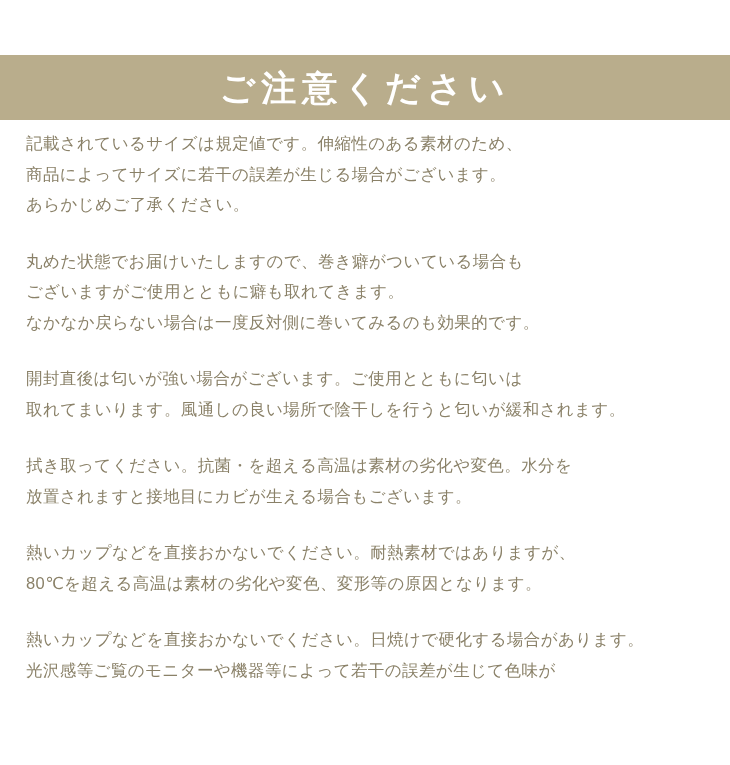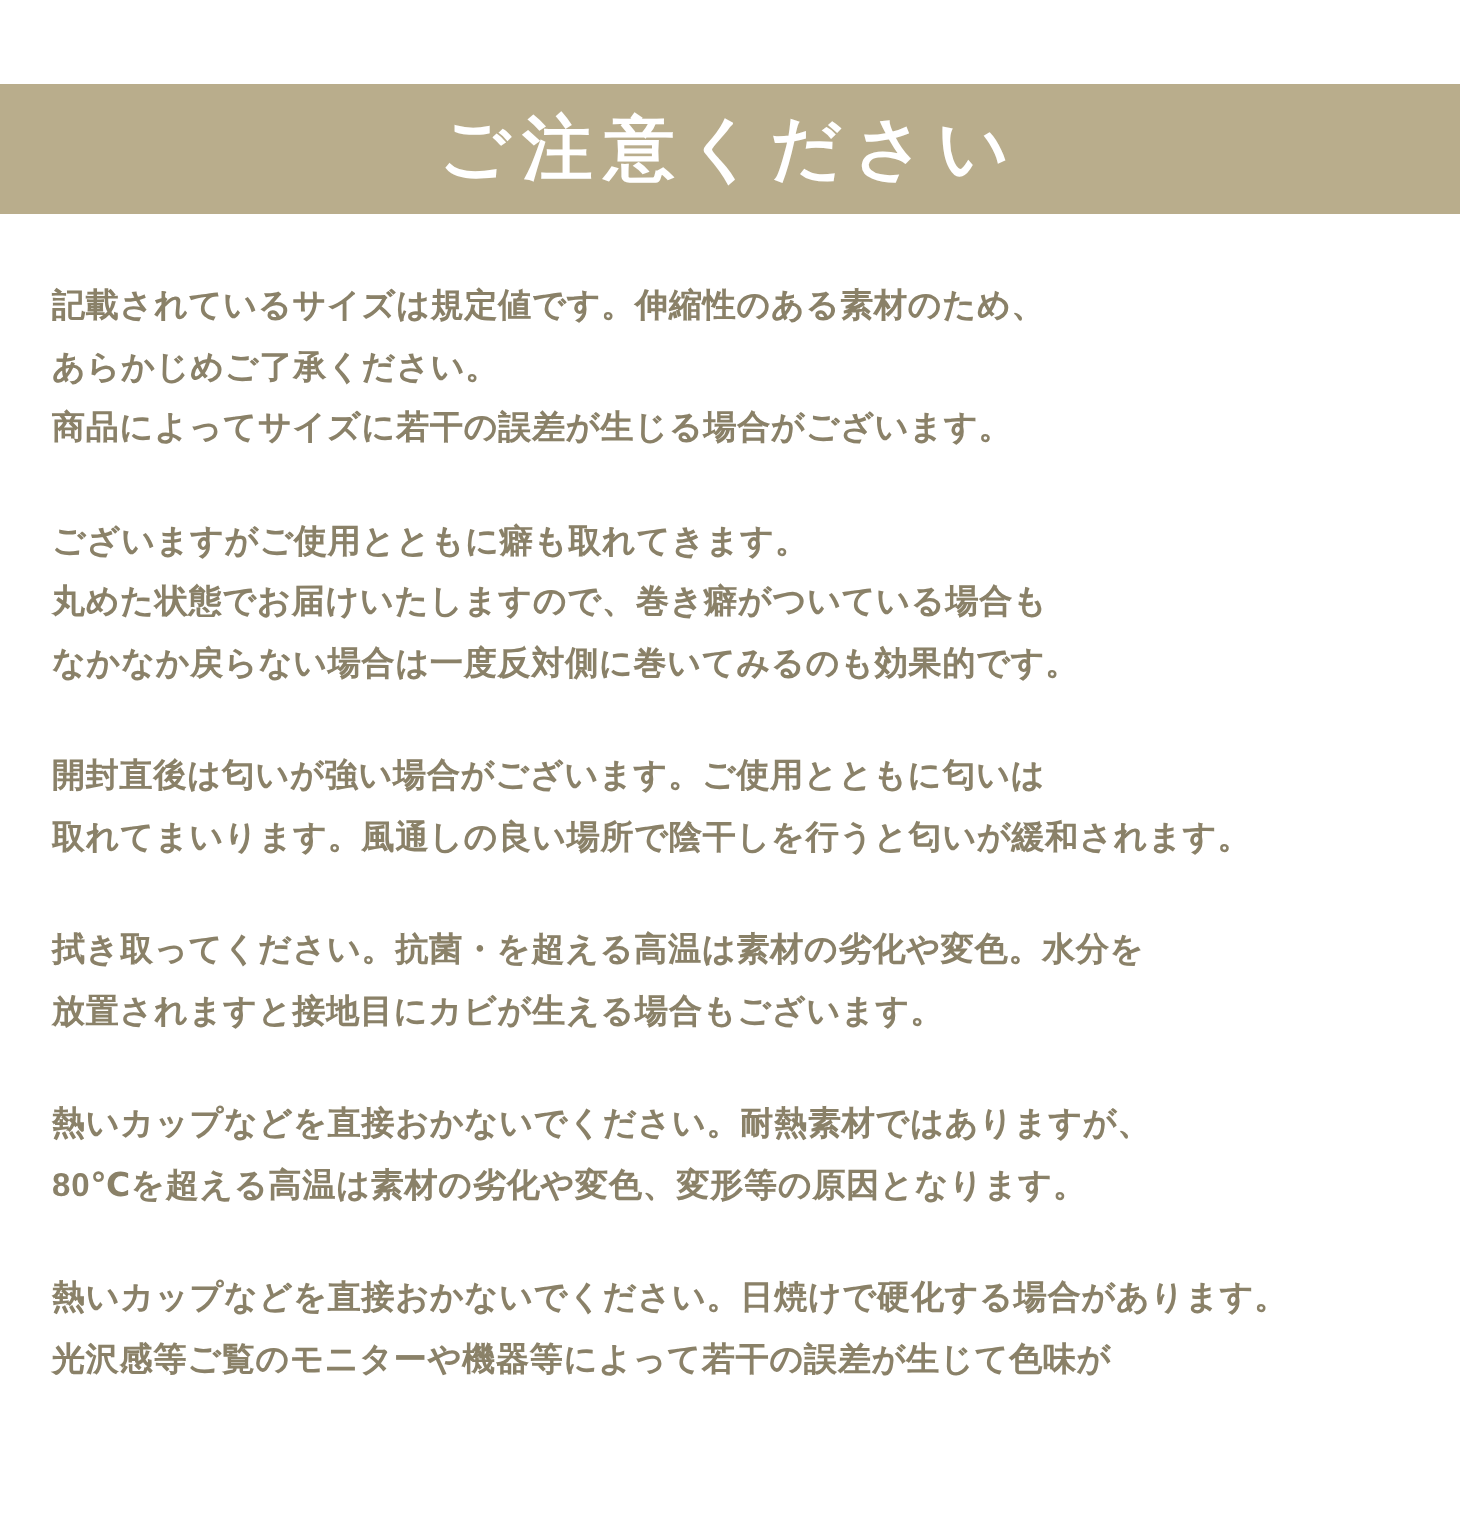--- a/index.html
+++ b/index.html
@@ -15,43 +15,42 @@
   }
   .page {
     position: relative;
     width: 730px;
     height: 765px;
     background: #ffffff;
     box-sizing: border-box;
   }
   .header-band {
     position: absolute;
-    top: 42px;
+    top: 55px;
     left: 0;
     width: 730px;
     height: 65px;
     background: #b9ad8c;
     display: flex;
     align-items: center;
     justify-content: center;
   }
   .header-title {
     color: #ffffff;
     font-size: 35px;
     font-weight: bold;
     letter-spacing: 6px;
     line-height: 1;
     white-space: nowrap;
   }
   .body-area {
     position: absolute;
-    top: 138px;
+    top: 128px;
     left: 26px;
     width: 690px;
-    font-weight: bold;
   }
   .para {
     margin: 0 0 26px 0;
     color: #8a8168;
     font-size: 16.5px;
     line-height: 1.85;
     letter-spacing: 0.4px;
   }
   .para:last-child {
     margin-bottom: 0;
@@ -67,27 +66,27 @@
 <div class="page">
 
   <div class="header-band">
     <div class="header-title">ご注意ください</div>
   </div>
 
   <div class="body-area">
 
     <p class="para">
       <span class="line">記載されているサイズは規定値です。伸縮性のある素材のため、</span>
+      <span class="line">商品によってサイズに若干の誤差が生じる場合がございます。</span>
       <span class="line">あらかじめご了承ください。</span>
-      <span class="line">商品によってサイズに若干の誤差が生じる場合がございます。</span>
     </p>
 
     <p class="para">
+      <span class="line">丸めた状態でお届けいたしますので、巻き癖がついている場合も</span>
       <span class="line">ございますがご使用とともに癖も取れてきます。</span>
-      <span class="line">丸めた状態でお届けいたしますので、巻き癖がついている場合も</span>
       <span class="line">なかなか戻らない場合は一度反対側に巻いてみるのも効果的です。</span>
     </p>
 
     <p class="para">
       <span class="line">開封直後は匂いが強い場合がございます。ご使用とともに匂いは</span>
       <span class="line">取れてまいります。風通しの良い場所で陰干しを行うと匂いが緩和されます。</span>
     </p>
 
     <p class="para">
       <span class="line">拭き取ってください。抗菌・を超える高温は素材の劣化や変色。水分を</span>

